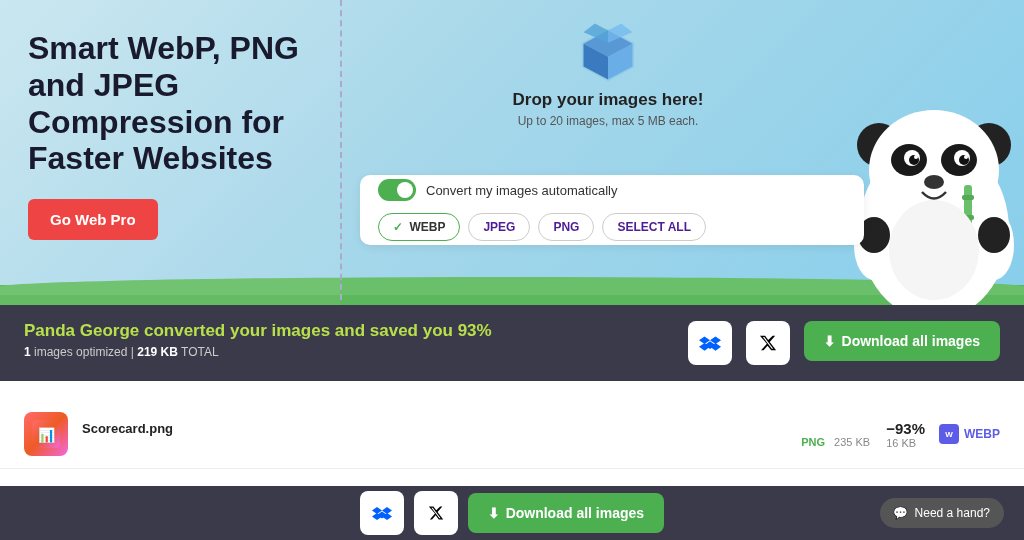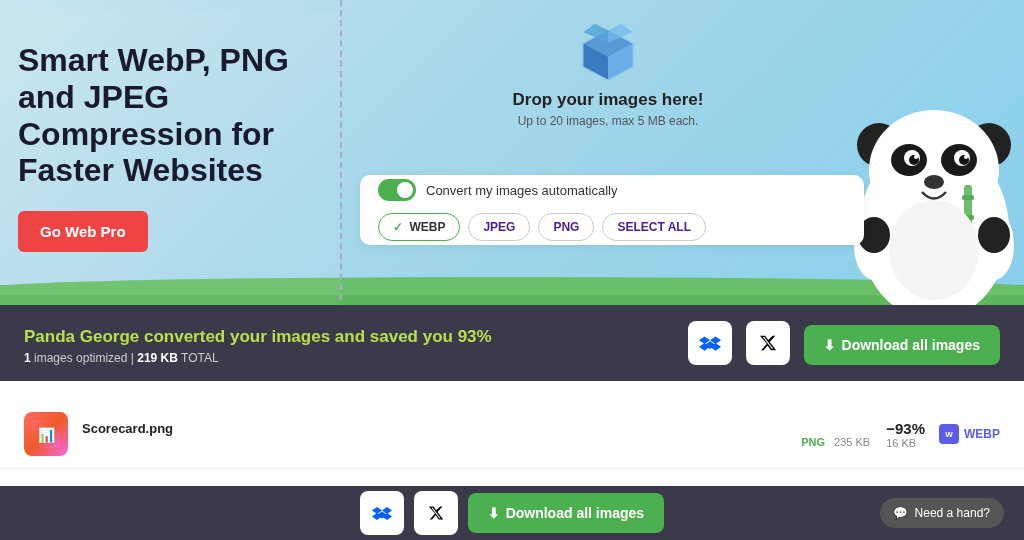--- a/index.html
+++ b/index.html
@@ -35,25 +35,25 @@
       position: absolute;
       top: -8px; left: 0; right: 0;
       height: 18px;
       background: #6abf6a;
       border-radius: 50% 50% 0 0 / 10px 10px 0 0;
     }
 
     
     .hero-left {
       position: absolute;
-      top: 12px; left: 0;
+      top: 0; left: 0;
       width: 340px;
       height: 310px;
       z-index: 2;
-      padding: 30px 30px 20px 18px;
+      padding: 30px 30px 20px 28px;
       background: rgba(255,255,255,0.05);
     }
 
     .hero-title {
       font-size: 32px;
       font-weight: 800;
       color: #1a1a2e;
       line-height: 1.15;
       margin-bottom: 22px;
     }
@@ -189,21 +189,21 @@
 
     
     .results-bar {
       position: absolute;
       top: 305px;
       left: 0; right: 0;
       background: #3a3a4a;
       padding: 16px 24px;
       z-index: 6;
       display: flex;
-      align-items: flex-end;
+      align-items: flex-start;
       gap: 14px;
     }
 
     .results-text-area {
       flex: 1;
     }
 
     .results-headline {
       font-size: 17px;
       font-weight: 800;

